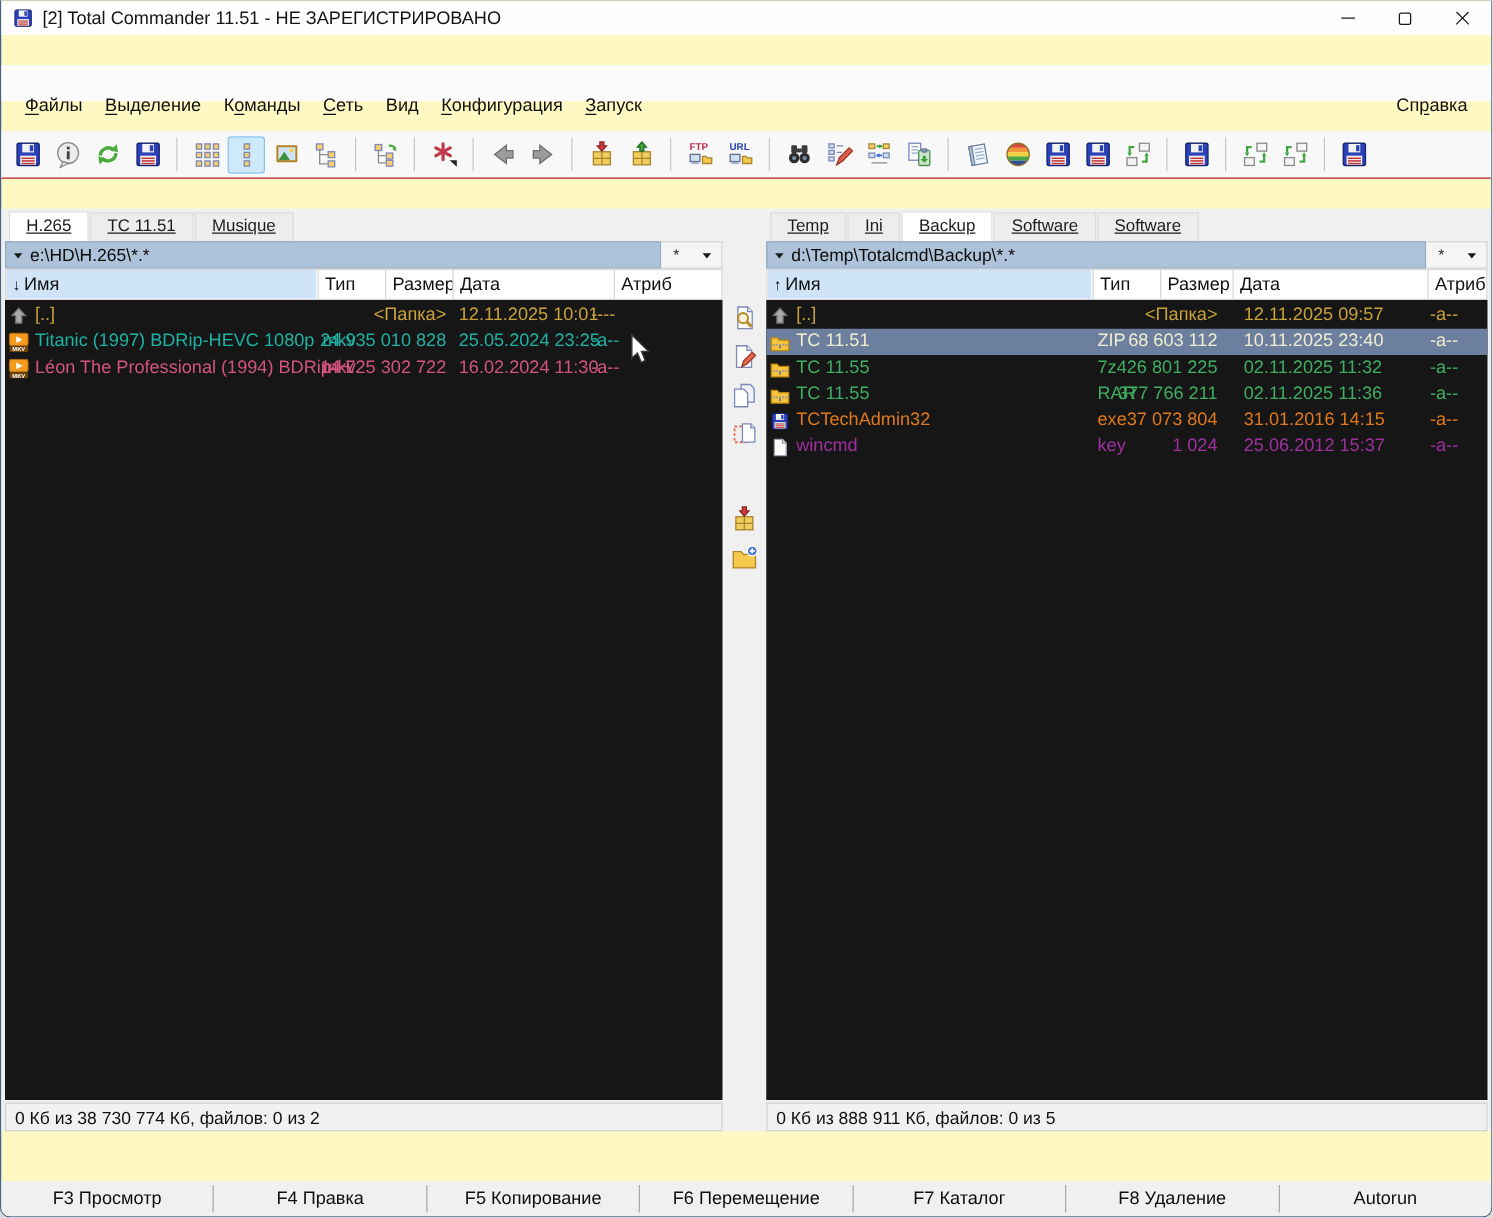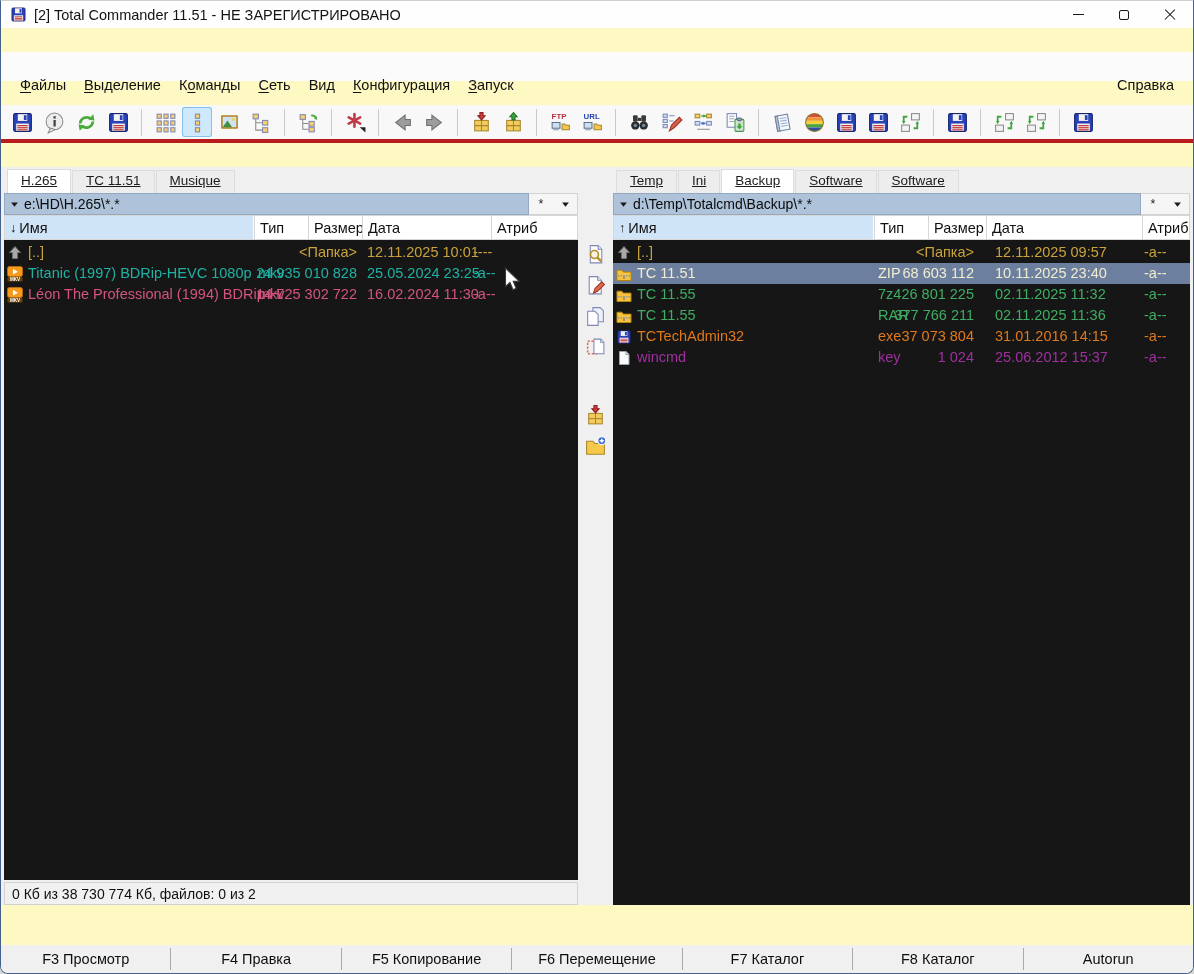--- a/index.html
+++ b/index.html
@@ -22,21 +22,21 @@
   .glyph-x::before { transform:rotate(45deg); } .glyph-x::after { transform:rotate(-45deg); }
 
   
   .menubar { height:29px; background:#fbfbfb; display:flex; align-items:center; padding:0 10px; font-size:14.5px;
              color:#111; flex:0 0 auto; }
   .mitem { padding:4px 9px; white-space:nowrap;margin-top:36px; }
   .mitem u { text-underline-offset:2px; }
   .mspacer { flex:1; }
 
   
-  .toolbar { height:38px; background:#f8f8f8; border-bottom:4px solid #b91c1c; display:flex; align-items:center;
+  .toolbar { height:38px; background:#f8f8f8; border-bottom:1px solid #b91c1c; display:flex; align-items:center;
              padding:0 5px; flex:0 0 auto; }
   .tbtn { width:30px; height:30px; display:flex; align-items:center; justify-content:center; margin:0 1px;
           border-radius:3px; }
   .tbtn svg { width:23px; height:23px; display:block; }
   .tbtn.pressed { background:#cfe9fc; box-shadow:inset 0 0 0 1px #84c2ec; }
   .tsep { width:1px; height:27px; background:#c9c9c9; margin:0 7px; flex:0 0 auto; }
 
   
   .main { flex:1; display:flex; padding:2px 3px 0; min-height:0; background:#f0f0f0; }
   .panel { display:flex; flex-direction:column; min-width:0; }
@@ -792,36 +792,39 @@
                 </svg>
               </span>
               <span>wincmd</span>
             </span>
             <span class="c-type">key</span>
             <span class="c-size">1 024</span>
             <span class="c-date">25.06.2012 15:37</span>
             <span class="c-attr">-a--</span>
           </div>
         </div>
+      <div class="statusbar">
+        <span>0 Кб из 888 911 Кб, файлов: 0 из 5</span>
+      </div>
     </div>
 
   </div>
 
   <div class="fnbar">
       <div class="fnbtn">F3 Просмотр</div>
       <div class="fnsep"></div>
       <div class="fnbtn">F4 Правка</div>
       <div class="fnsep"></div>
       <div class="fnbtn">F5 Копирование</div>
       <div class="fnsep"></div>
       <div class="fnbtn">F6 Перемещение</div>
       <div class="fnsep"></div>
       <div class="fnbtn">F7 Каталог</div>
       <div class="fnsep"></div>
-      <div class="fnbtn">F8 Каталог</div>
+      <div class="fnbtn">F8 Удаление</div>
       <div class="fnsep"></div>
       <div class="fnbtn">Autorun</div>
     </div>
 
   <span class="cursor">
     <svg width="17" height="25" viewBox="0 0 17 25">
         <polygon points="1.5,1 1.5,19.5 6,15.5 9,22.8 12.2,21.3 9.2,14.2 15,14.2" fill="#ffffff" stroke="#3a3a3a" stroke-width="1.1"></polygon>
       </svg>
   </span>
 

